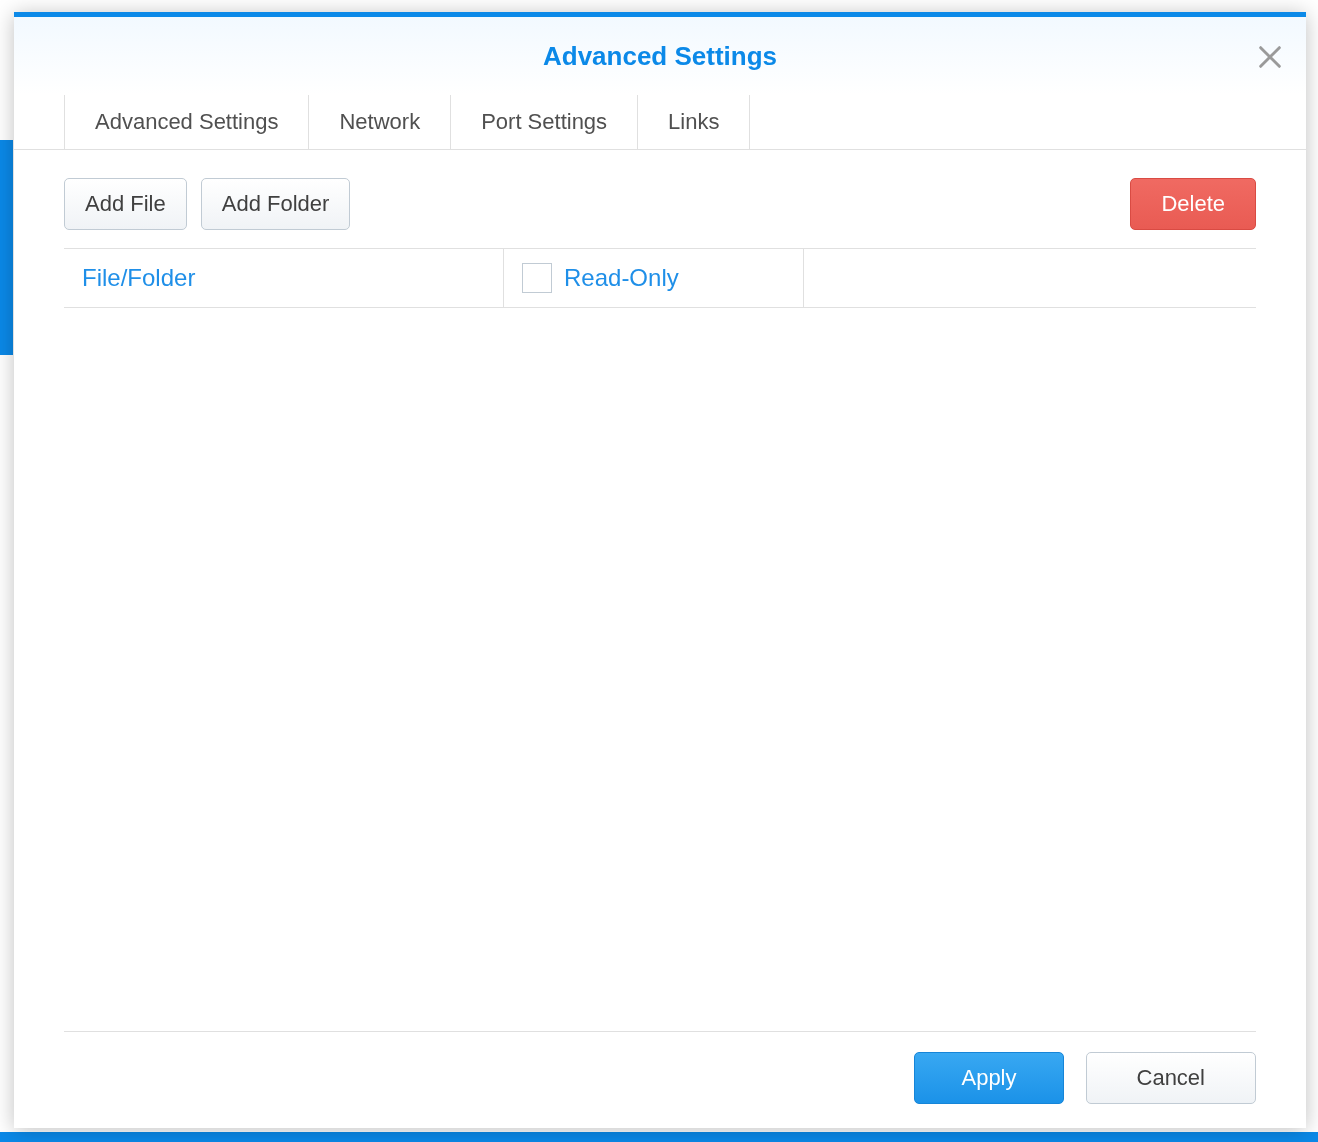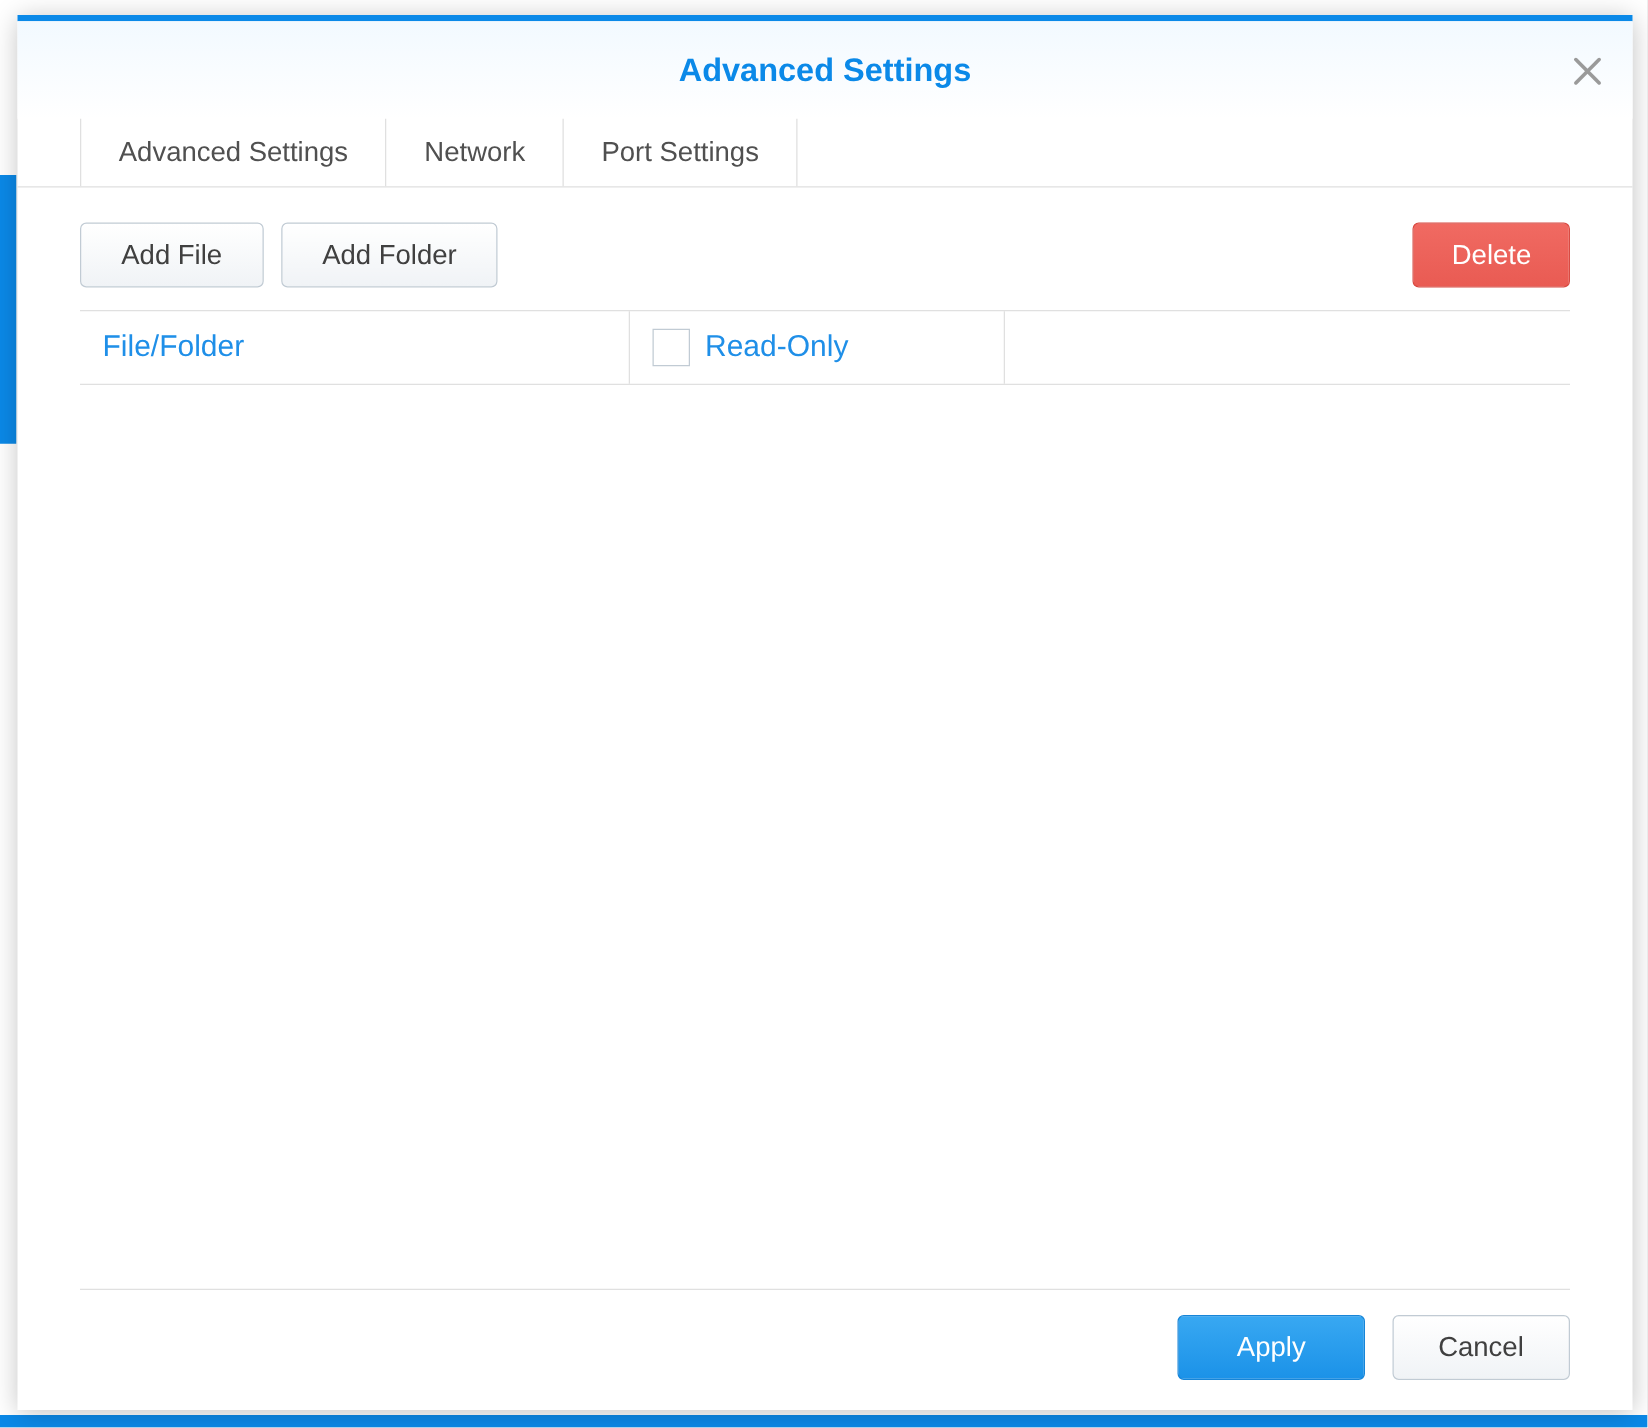--- a/index.html
+++ b/index.html
@@ -106,21 +106,21 @@
       overflow: hidden;
     }
     .toolbar {
       display: flex;
       gap: 14px;
       align-items: center;
       margin-bottom: 18px;
     }
     .btn {
       font-size: 22px;
-      padding: 12px 32px;
+      padding: 12px 20px;
       border-radius: 5px;
       cursor: pointer;
       border: 1px solid #c1cbd4;
       background: linear-gradient(to bottom, #ffffff, #f0f3f6);
       color: #404040;
     }
     .btn-delete {
       margin-left: auto;
       background: linear-gradient(to bottom, #f06a62, #e95b53);
       border: 1px solid #d94b43;
@@ -167,21 +167,21 @@
       gap: 22px;
     }
     .btn-apply {
       background: linear-gradient(to bottom, #38a8f2, #1b92e8);
       border: 1px solid #1685d8;
       color: #fff;
       padding: 12px 46px;
     }
     .btn-cancel {
       background: linear-gradient(to bottom, #ffffff, #f0f3f6);
-      padding: 12px 36px;
+      padding: 12px 50px;
     }
   </style>
 </head>
 <body>
 
 <div class="backdrop"></div>
 <div class="backdrop-blue"></div>
 <div class="backdrop-bottom-blue"></div>
 
 <div class="modal">
@@ -193,20 +193,21 @@
         <line x1="4" y1="4" x2="20" y2="20" stroke="currentColor" stroke-width="2.5" stroke-linecap="round"></line>
         <line x1="20" y1="4" x2="4" y2="20" stroke="currentColor" stroke-width="2.5" stroke-linecap="round"></line>
       </svg>
     </div>
   </div>
 
   <div class="tabs">
     <div class="tab">Advanced Settings</div>
     <div class="tab">Network</div>
     <div class="tab">Port Settings</div>
+    <div class="tab">Links</div>
   </div>
 
   <div class="content">
     <div class="toolbar">
       <button class="btn">Add File</button>
       <button class="btn">Add Folder</button>
       <button class="btn btn-delete">Delete</button>
     </div>
 
     <div class="table-head">

